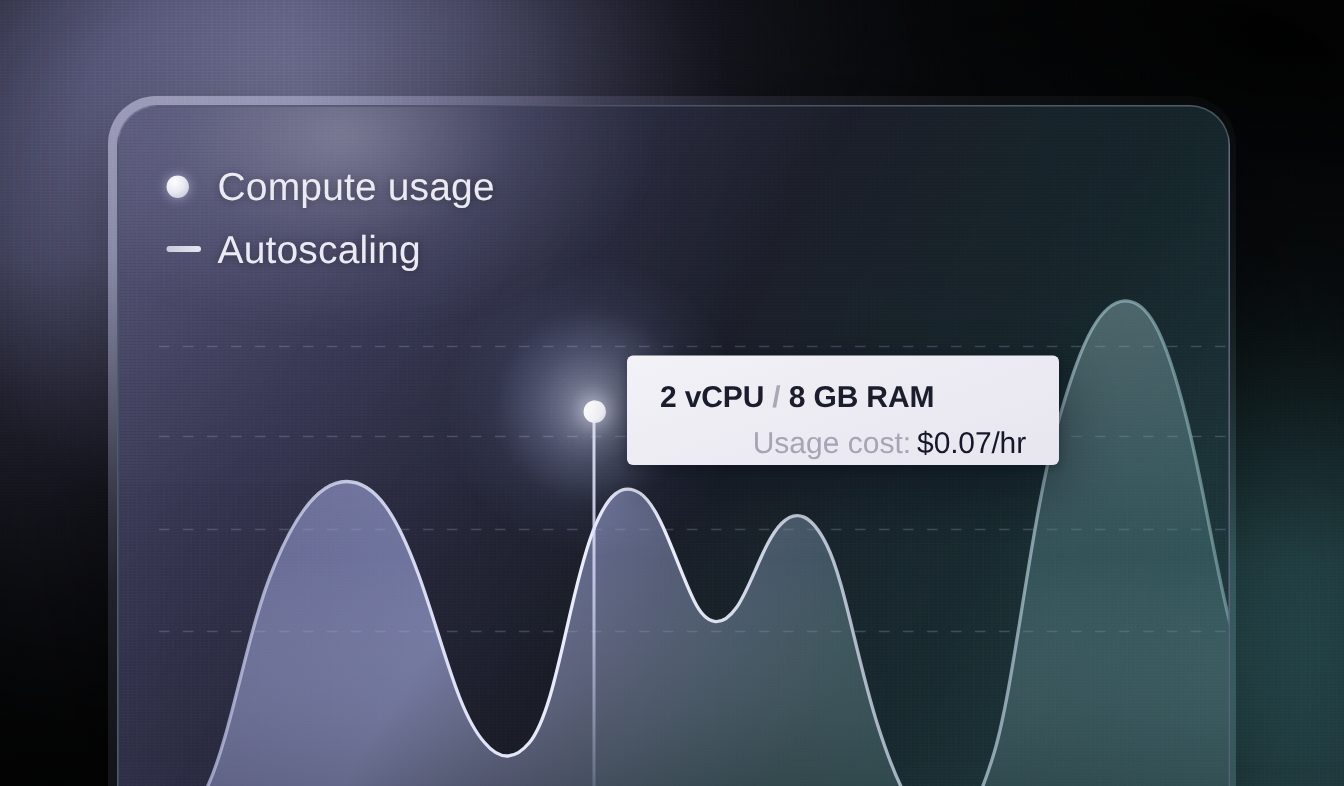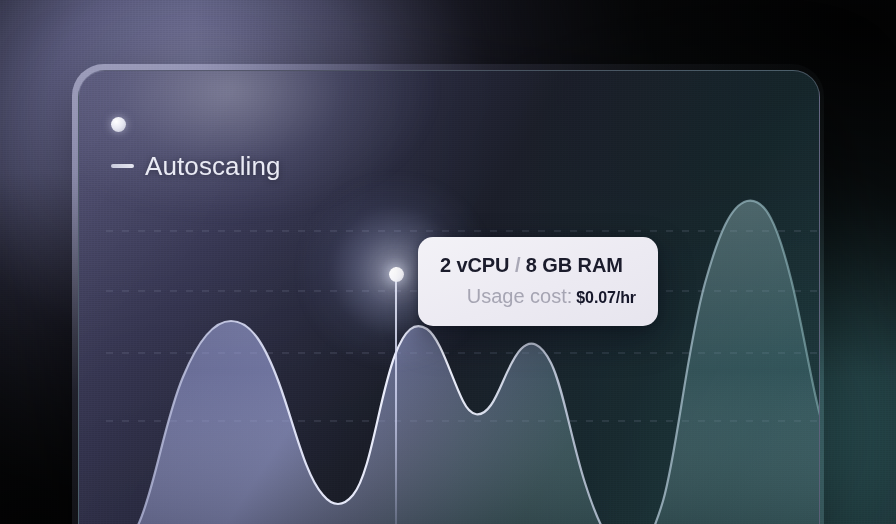--- a/index.html
+++ b/index.html
@@ -114,34 +114,34 @@
     filter:blur(3px);pointer-events:none;
   }
   .point-marker{
     position:absolute;left:310px;top:196px;width:15px;height:15px;border-radius:50%;z-index:9;
     background:radial-gradient(circle at 36% 30%, #ffffff 0%, #fbfbff 55%, #e4e6f4 100%);
     box-shadow:0 0 14px rgba(235,238,255,.85), 0 0 30px rgba(190,200,250,.45);
   }
 
   
   .tooltip{
-    position:absolute;left:339px;top:166px;width:240px;box-sizing:border-box;
-    padding:17px 22px 18px 22px;border-radius:15px;z-index:10;
+    position:absolute;left:339px;top:166px;width:288px;box-sizing:border-box;
+    padding:17px 22px 2px 22px;border-radius:4px;z-index:10;
     background:linear-gradient(160deg,#f3f2f7 0%, #eceaf2 55%, #e7e5ee 100%);
     box-shadow:0 14px 34px rgba(8,10,22,.45), 0 2px 6px rgba(8,10,22,.25);
   }
   .tt-line1{
     font-size:20px;font-weight:700;color:#1b1c2c;white-space:nowrap;letter-spacing:-.1px;
   }
   .tt-line1 .sep{color:#a9a8b6;font-weight:700;}
   .tt-line2{
     margin-top:8px;display:flex;align-items:baseline;justify-content:flex-end;gap:4px;white-space:nowrap;
   }
   .tt-key{font-size:20px;color:#a6a5b3;font-weight:400;}
-  .tt-val{font-size:16px;color:#16172a;font-weight:700;letter-spacing:-.1px;text-align:center;}
+  .tt-val{font-size:20px;color:#16172a;font-weight:400;letter-spacing:-.1px;text-align:center;}
 
   .vignette{
     position:absolute;inset:0;pointer-events:none;
     background:radial-gradient(150% 130% at 50% 45%, rgba(0,0,0,0) 52%, rgba(0,0,0,.38) 100%);
   }
 </style>
 </head>
 <body>
 
 <div class="stage">
@@ -265,20 +265,21 @@
       <div class="point-glow"></div>
       <div class="crosshair"></div>
       <div class="point-marker"></div>
     </div>
 
     <div class="legend">
       <div class="legend-row">
         <span class="legend-marker">
           <span class="legend-dot"></span>
         </span>
+        <span class="legend-label">Compute usage</span>
       </div>
       <div class="legend-row">
         <span class="legend-marker">
           <span class="legend-dash"></span>
         </span>
         <span class="legend-label">Autoscaling</span>
       </div>
     </div>
 
     <div class="tooltip">

